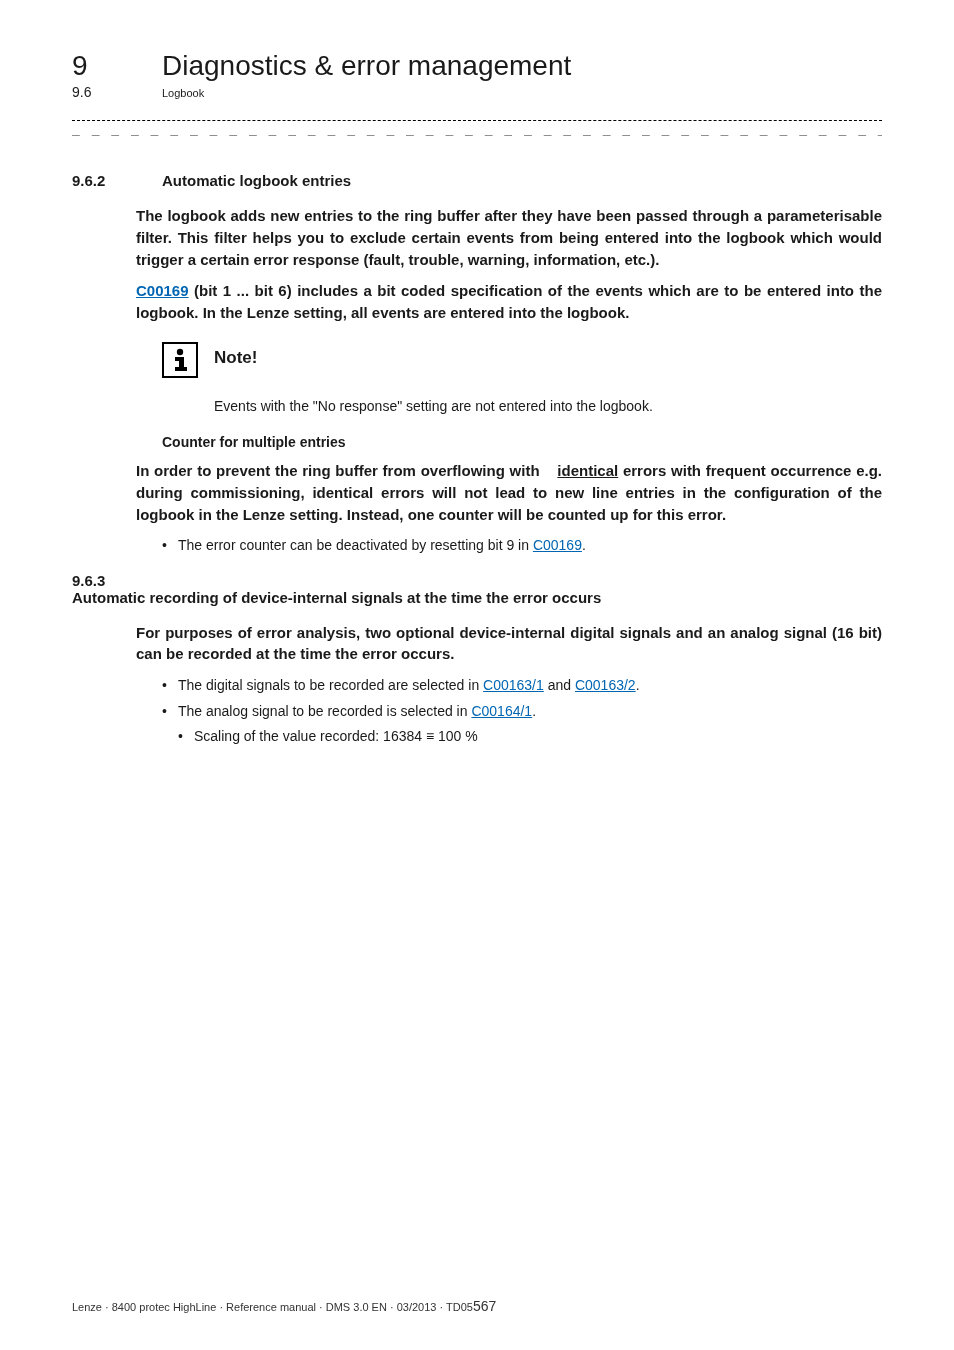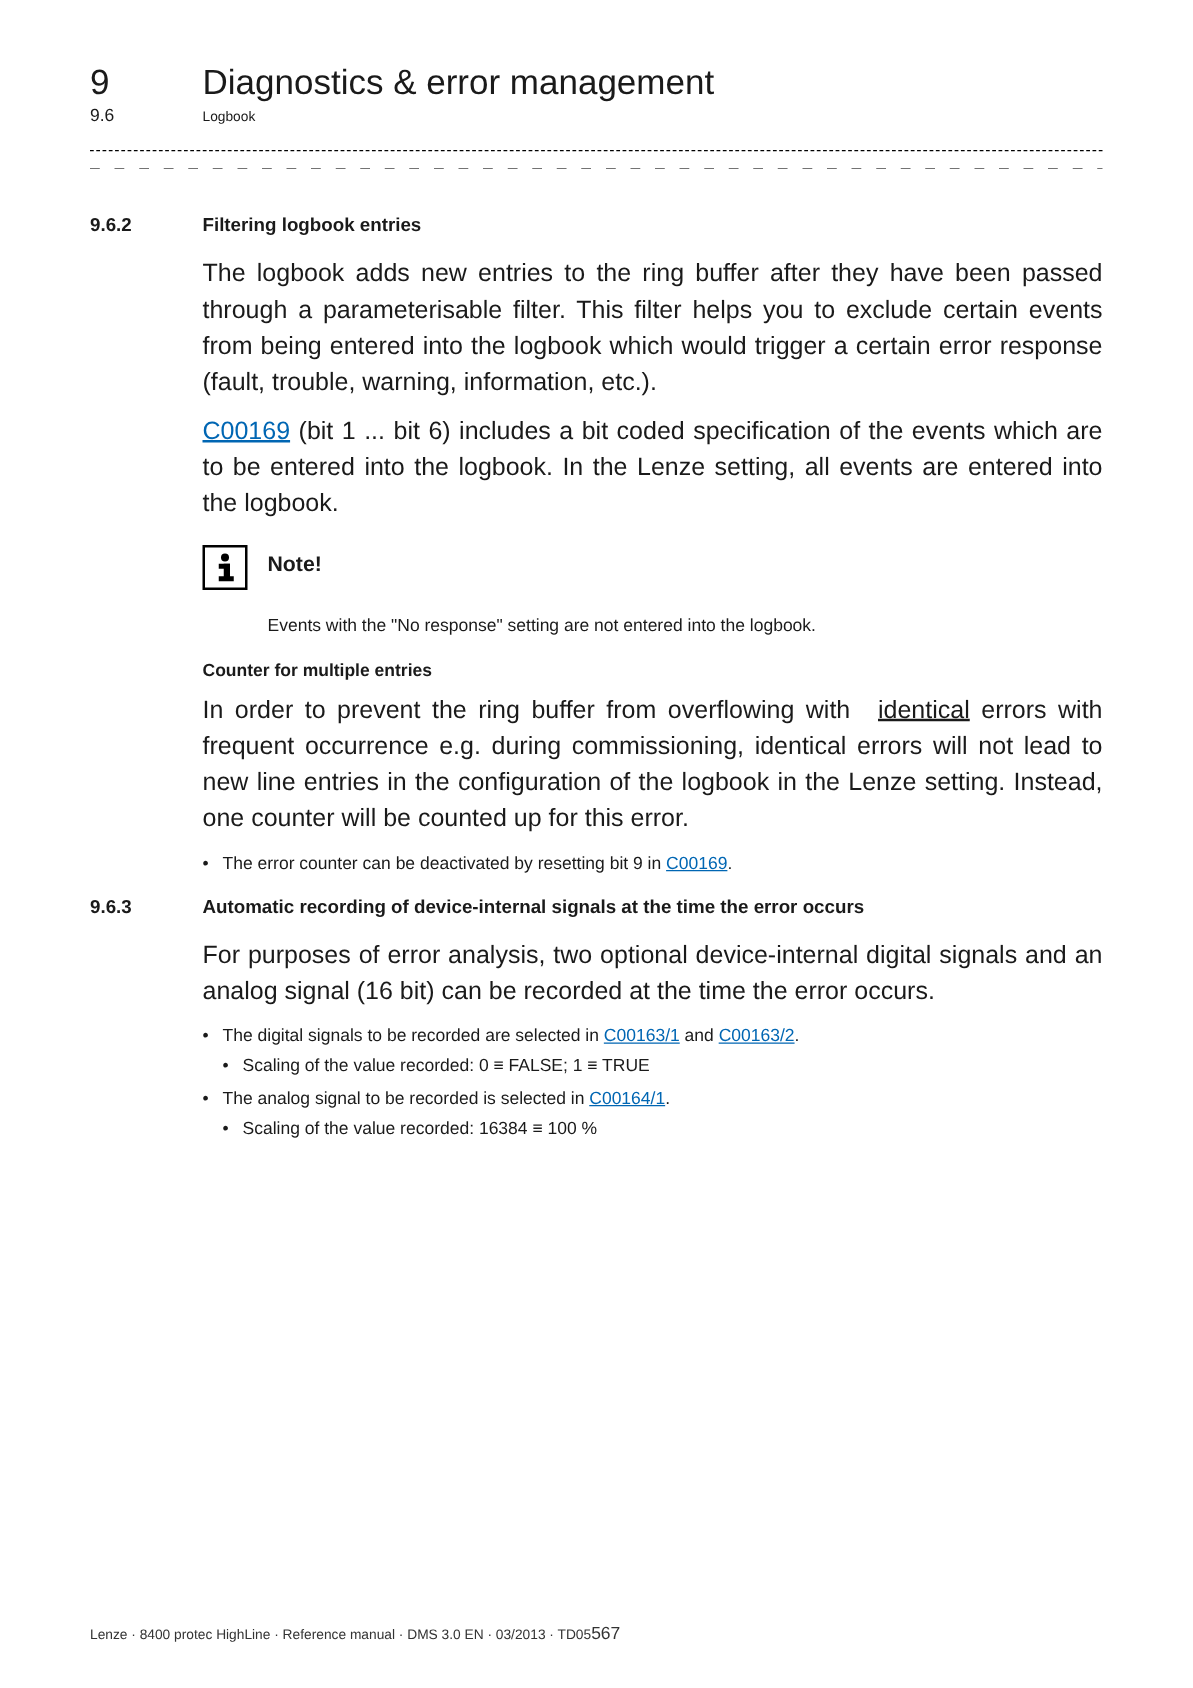--- a/index.html
+++ b/index.html
@@ -62,25 +62,26 @@
       font-size: 15px;
       font-weight: bold;
       width: 90px;
       flex-shrink: 0;
     }
     .subsection-title {
       font-size: 15px;
       font-weight: bold;
     }
     .body-para {
-      font-size: 20px;
+      font-size: 15px;
       line-height: 1.45;
-      margin-left: 90px;
+      margin-left: 64px;
       margin-bottom: 10px;
       text-align: justify;
+      font-weight: bold;
     }
     .link {
       color: #0066b3;
       text-decoration: underline;
     }
     .note-box {
       display: flex;
       align-items: flex-start;
       margin-left: 90px;
       margin-top: 18px;
@@ -179,21 +180,21 @@
 
 <div class="subheader-row">
   <div class="section-number">9.6</div>
   <div class="section-title">Logbook</div>
 </div>
 
 <div class="dashed-line">_ _ _ _ _ _ _ _ _ _ _ _ _ _ _ _ _ _ _ _ _ _ _ _ _ _ _ _ _ _ _ _ _ _ _ _ _ _ _ _ _ _ _ _ _ _ _ _ _ _ _ _ _ _ _ _ _ _ _ _ _ _ _ _</div>
 
 <div class="subsection-row">
   <div class="subsection-number">9.6.2</div>
-  <div class="subsection-title">Filtering logbook entries</div>
+  <div class="subsection-title">Automatic logbook entries</div>
 </div>
 
 <p class="body-para">The logbook adds new entries to the ring buffer after they have been passed through a parameterisable filter. This filter helps you to exclude certain events from being entered into the logbook which would trigger a certain error response (fault, trouble, warning, information, etc.).</p>
 
 <p class="body-para">
   <a class="link">C00169</a><span> (bit 1 ... bit 6) includes a bit coded specification of the events which are to be entered into the logbook. In the Lenze setting, all events are entered into the logbook.</span>
 </p>
 
 <div class="note-box">
   <div class="note-icon">
@@ -213,33 +214,30 @@
 <p class="body-para">
   <span>In order to prevent the ring buffer from overflowing with </span><span class="underline">identical</span><span> errors with frequent occurrence e.g. during commissioning, identical errors will not lead to new line entries in the configuration of the logbook in the Lenze setting. Instead, one counter will be counted up for this error.</span>
 </p>
 
 <ul class="bullet-list">
   <li>
     <span>The error counter can be deactivated by resetting bit 9 in </span><a class="link">C00169</a><span>.</span>
   </li>
 </ul>
 
-<div class="subsection-row" style="margin-top:14px;">
+<div class="subsection-row" style="margin-top:14px;flex-direction:column;">
   <div class="subsection-number">9.6.3</div>
   <div class="subsection-title">Automatic recording of device-internal signals at the time the error occurs</div>
 </div>
 
 <p class="body-para">For purposes of error analysis, two optional device-internal digital signals and an analog signal (16 bit) can be recorded at the time the error occurs.</p>
 
 <ul class="bullet-list">
   <li>
     <span>The digital signals to be recorded are selected in </span><a class="link">C00163/1</a><span> and </span><a class="link">C00163/2</a><span>.</span>
-    <ul class="bullet-sublist">
-      <li><span>Scaling of the value recorded: 0 ≡ FALSE; 1 ≡ TRUE</span></li>
-    </ul>
   </li>
   <li>
     <span>The analog signal to be recorded is selected in </span><a class="link">C00164/1</a><span>.</span>
     <ul class="bullet-sublist">
       <li><span>Scaling of the value recorded: 16384 ≡ 100 %</span></li>
     </ul>
   </li>
 </ul>
 
 <div class="footer">

